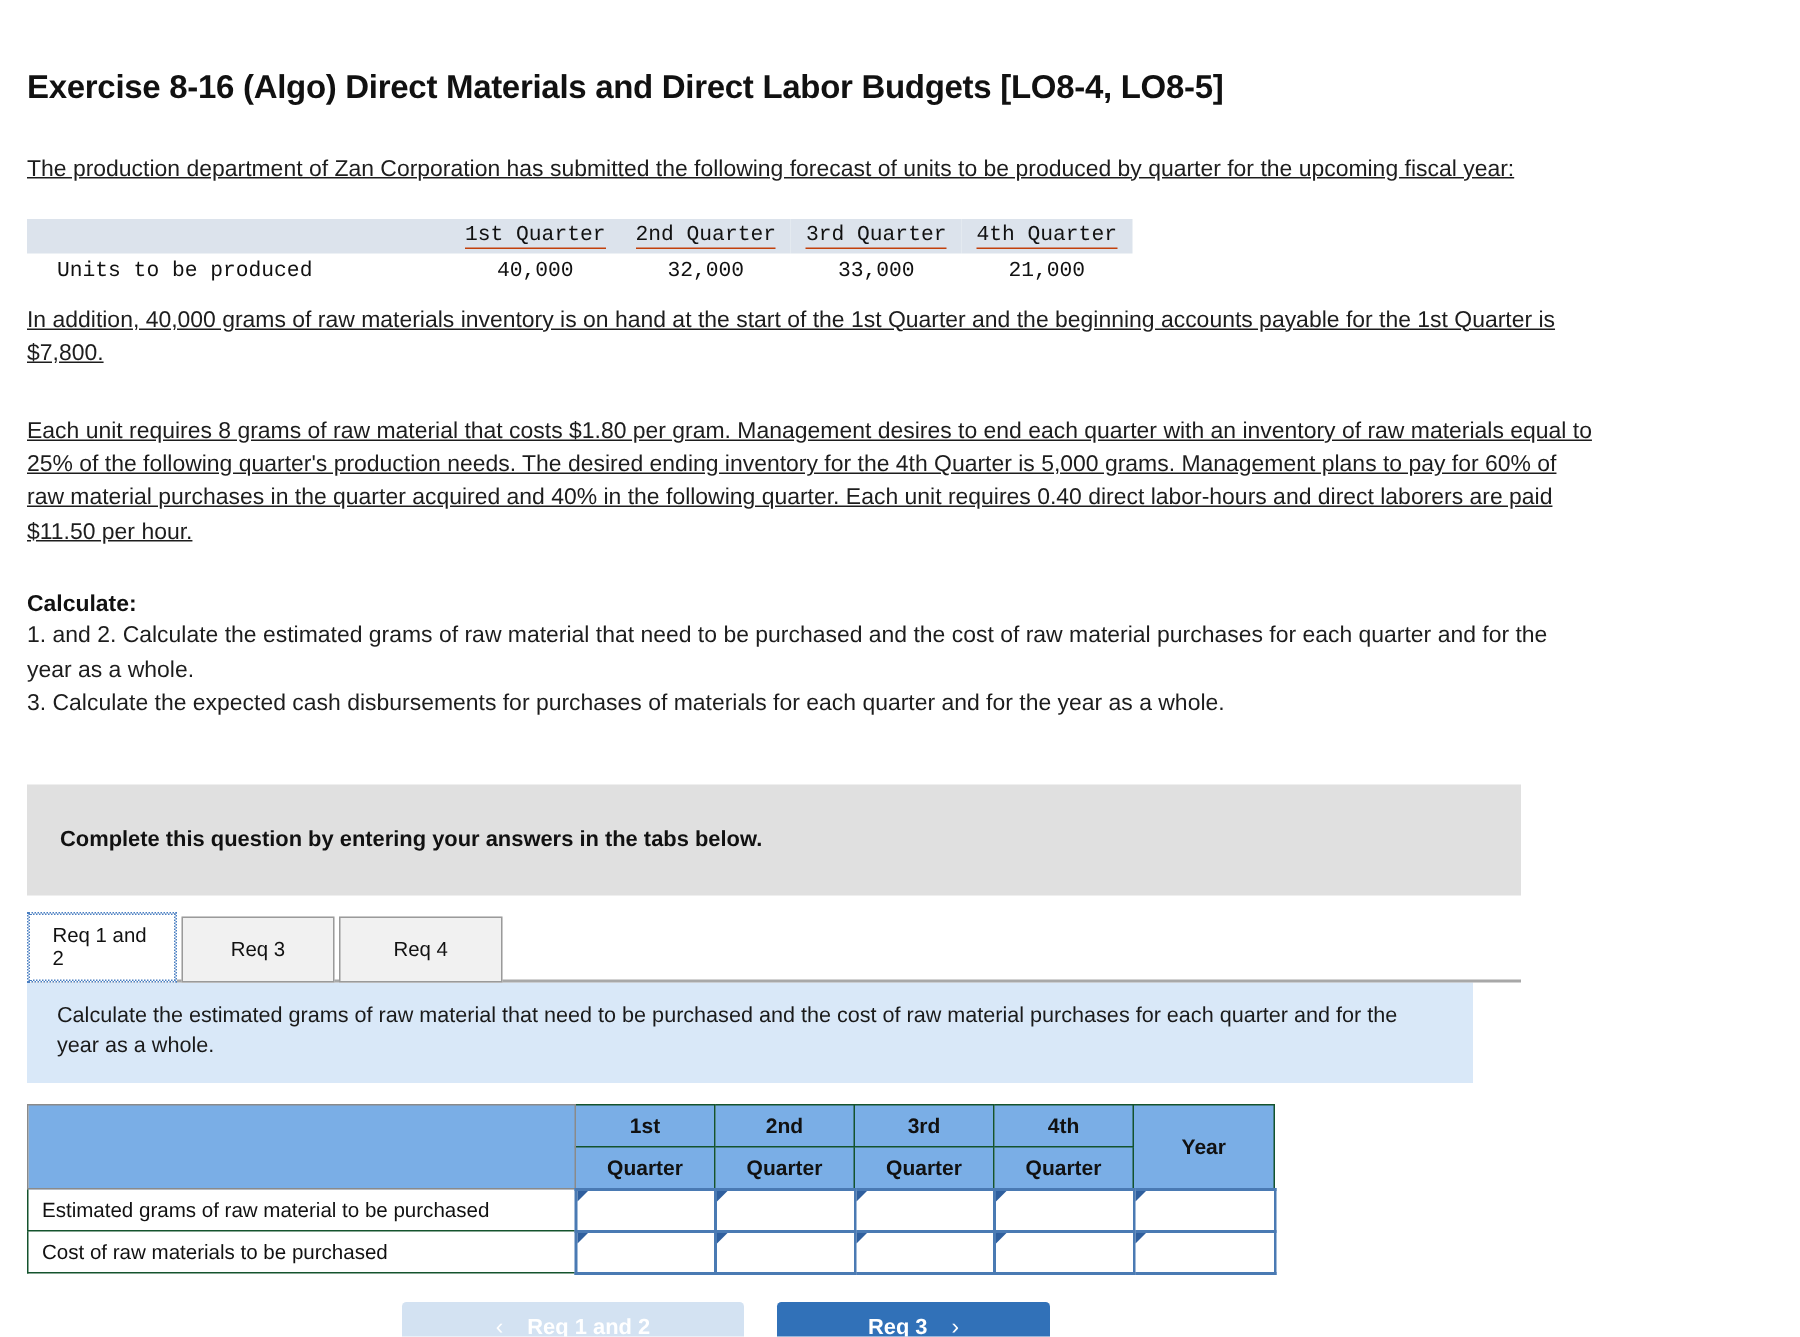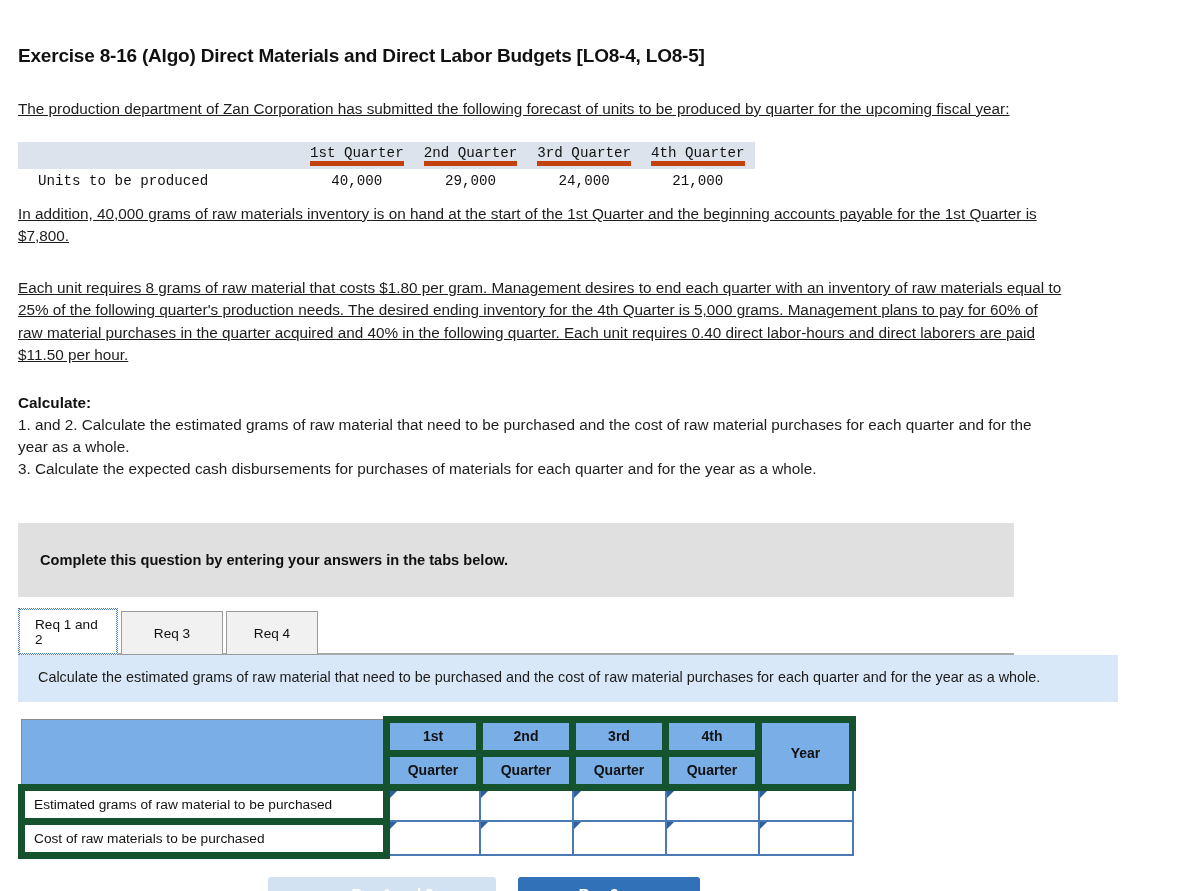--- a/index.html
+++ b/index.html
@@ -11,21 +11,21 @@
     width: 1200px; height: 891px;
     font-family: "Liberation Sans", sans-serif;
     color: #1a1a1a;
     position: relative;
     overflow: hidden;
   }
   .page { padding: 0 18px; }
 
   
   .exercise-title {
-    font-size: 19px;
+    font-size: 22px;
     font-weight: bold;
     letter-spacing: -0.2px;
     color: #111111;
     margin: 44px 0 0 0;
     line-height: 1.25;
   }
 
   
   .para {
     font-size: 15.3px;
@@ -48,21 +48,21 @@
     color: #111;
   }
   table.forecast thead th {
     background: #dce3ec;
     font-weight: normal;
     padding: 3px 10px 3px 10px;
     text-align: center;
     white-space: nowrap;
   }
   table.forecast thead th span.ul {
-    border-bottom: 5px solid #c2410c;
+    border-bottom: 1px solid #c2410c;
     padding-bottom: 0px;
     display: inline-block;
   }
   table.forecast thead th.blankhead {
     width: 282px;
     background: #dce3ec;
   }
   table.forecast tbody td {
     padding: 4px 10px 2px 10px;
     white-space: nowrap;
@@ -135,43 +135,43 @@
   .tab.tab-active {
     background: #ffffff;
     border: 1px dotted #4a7fc1;
     outline: 1px dotted #4a7fc1;
     outline-offset: -2px;
     height: 47px;
     z-index: 3;
   }
   .tab.w1 { width: 100px; }
   .tab.w2 { width: 102px; }
-  .tab.w3 { width: 92px; }
+  .tab.w3 { width: 109px; }
 
   
   .blue-panel {
-    width: 1100px;
+    width: 964px;
     background: #d9e8f8;
     padding: 12px 20px 14px 20px;
   }
   .blue-panel-text {
     font-size: 14.4px;
     line-height: 1.42;
     color: #1a1a1a;
   }
 
   
   .answer-wrap { margin-top: 14px; }
   table.answer {
     border-collapse: collapse;
     table-layout: fixed;
     width: 831px;
   }
   table.answer th, table.answer td {
-    border: 7px solid #14532d;
+    border: 1px solid #14532d;
     padding: 0;
   }
   table.answer th.hblue {
     background: #7aaee6;
     color: #111;
     font-size: 14px;
     font-weight: bold;
     text-align: center;
     height: 27px;
     line-height: 27px;
@@ -266,22 +266,22 @@
           <th><span class="ul">1st Quarter</span></th>
           <th><span class="ul">2nd Quarter</span></th>
           <th><span class="ul">3rd Quarter</span></th>
           <th><span class="ul">4th Quarter</span></th>
         </tr>
       </thead>
       <tbody>
         <tr>
           <td class="label">Units to be produced</td>
           <td class="num">40,000</td>
-          <td class="num">29,000</td>
-          <td class="num">24,000</td>
+          <td class="num">32,000</td>
+          <td class="num">33,000</td>
           <td class="num">21,000</td>
         </tr>
       </tbody>
     </table>
   </div>
 
   <p class="para p2">In addition, 40,000 grams of raw materials inventory is on hand at the start of the 1st Quarter and the beginning accounts payable for the 1st Quarter is $7,800.</p>
 
   <p class="para p3">Each unit requires 8 grams of raw material that costs $1.80 per gram. Management desires to end each quarter with an inventory of raw materials equal to 25% of the following quarter's production needs. The desired ending inventory for the 4th Quarter is 5,000 grams. Management plans to pay for 60% of raw material purchases in the quarter acquired and 40% in the following quarter. Each unit requires 0.40 direct labor-hours and direct laborers are paid $11.50 per hour.</p>
 

